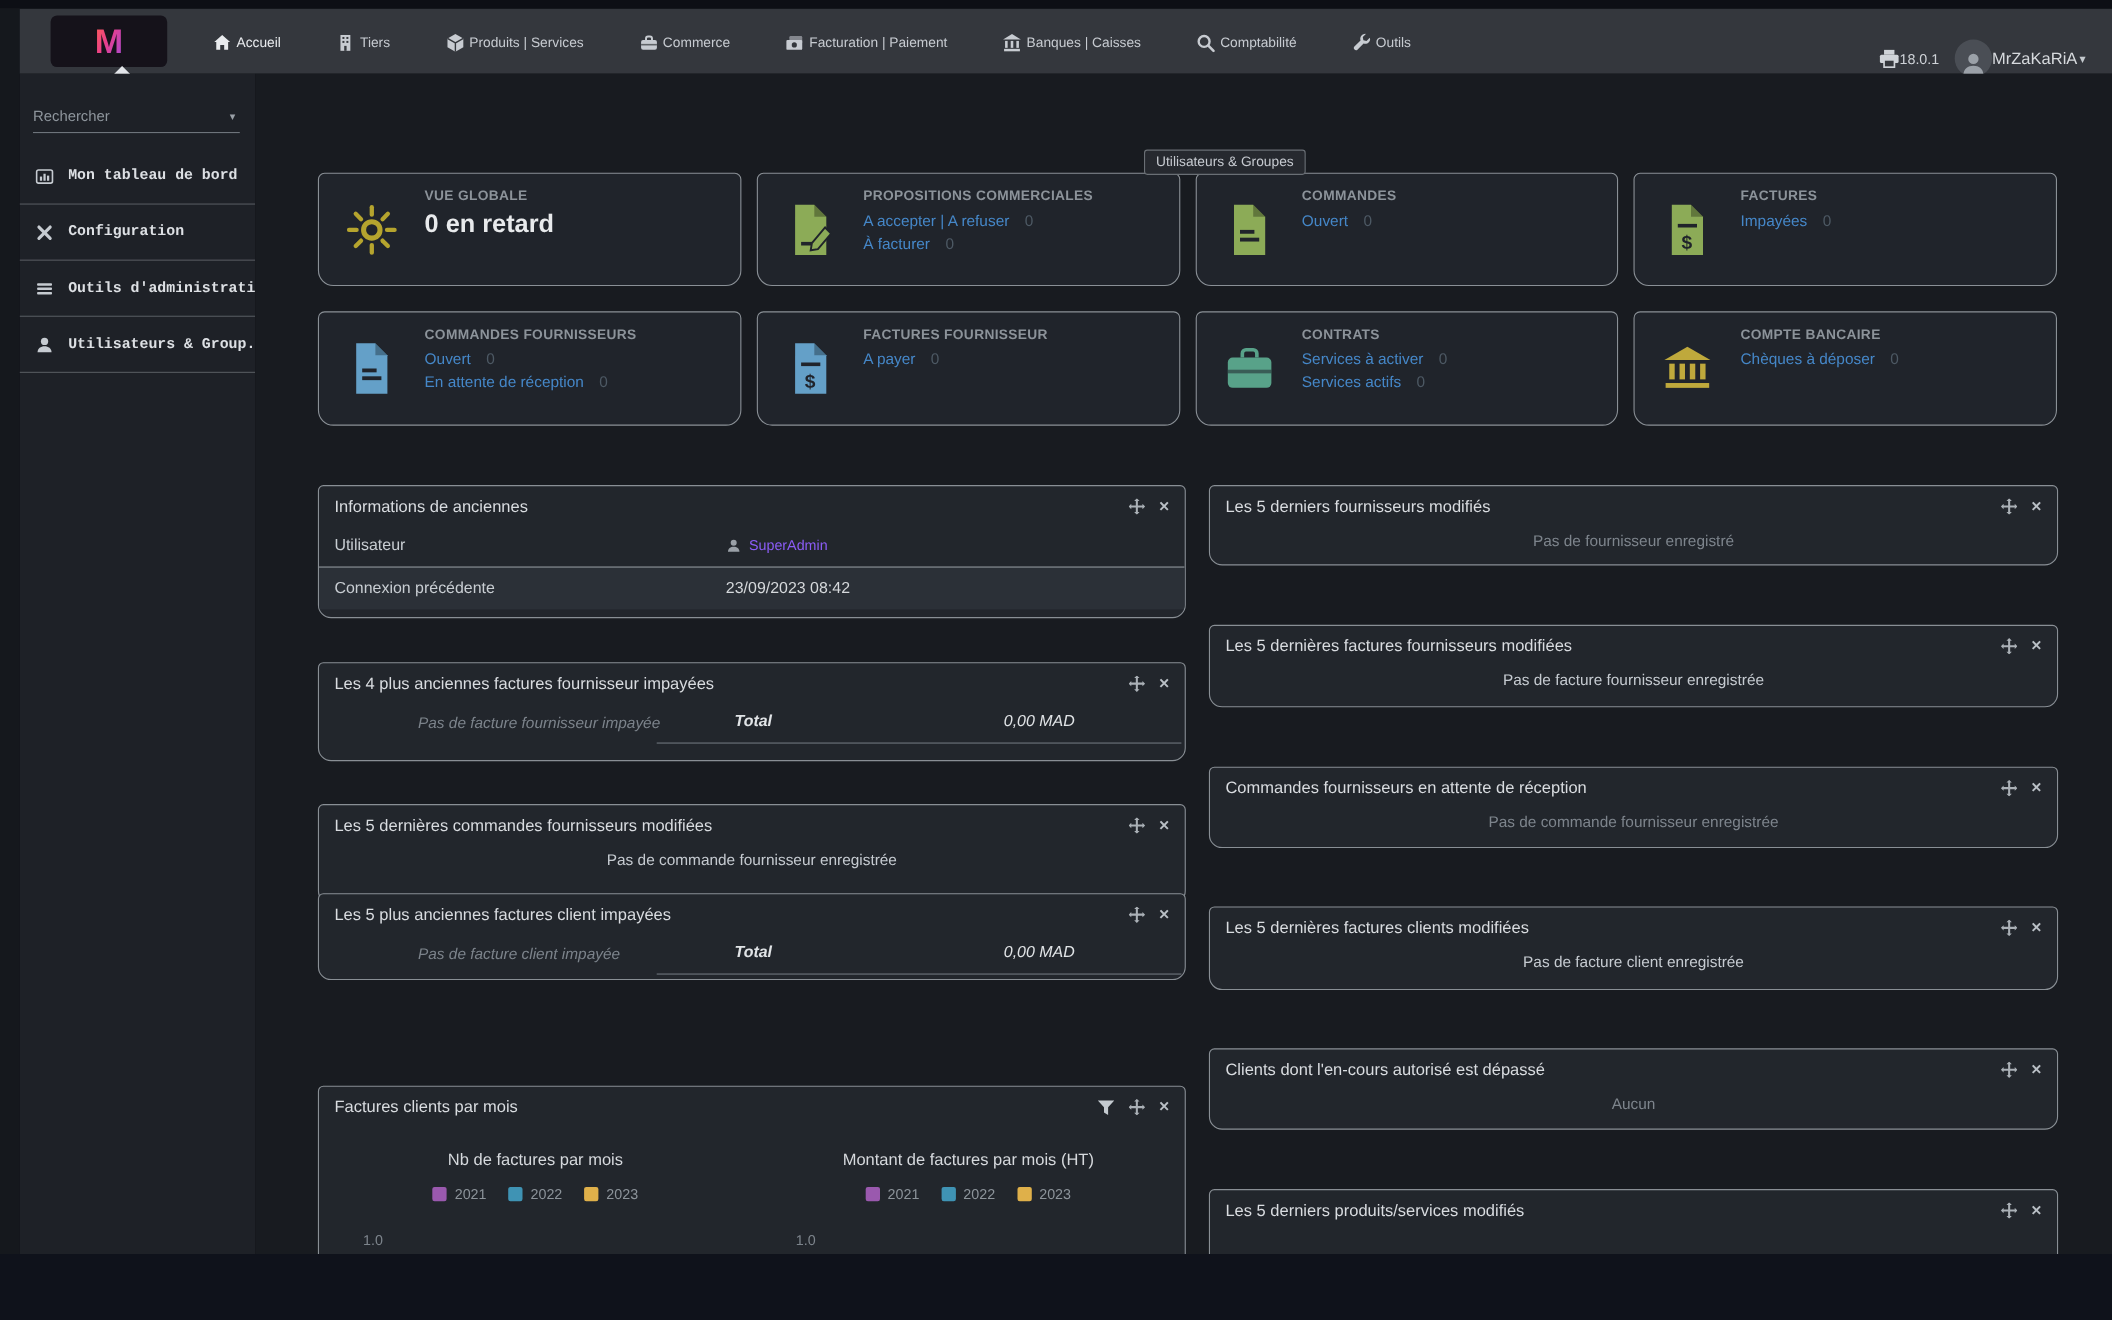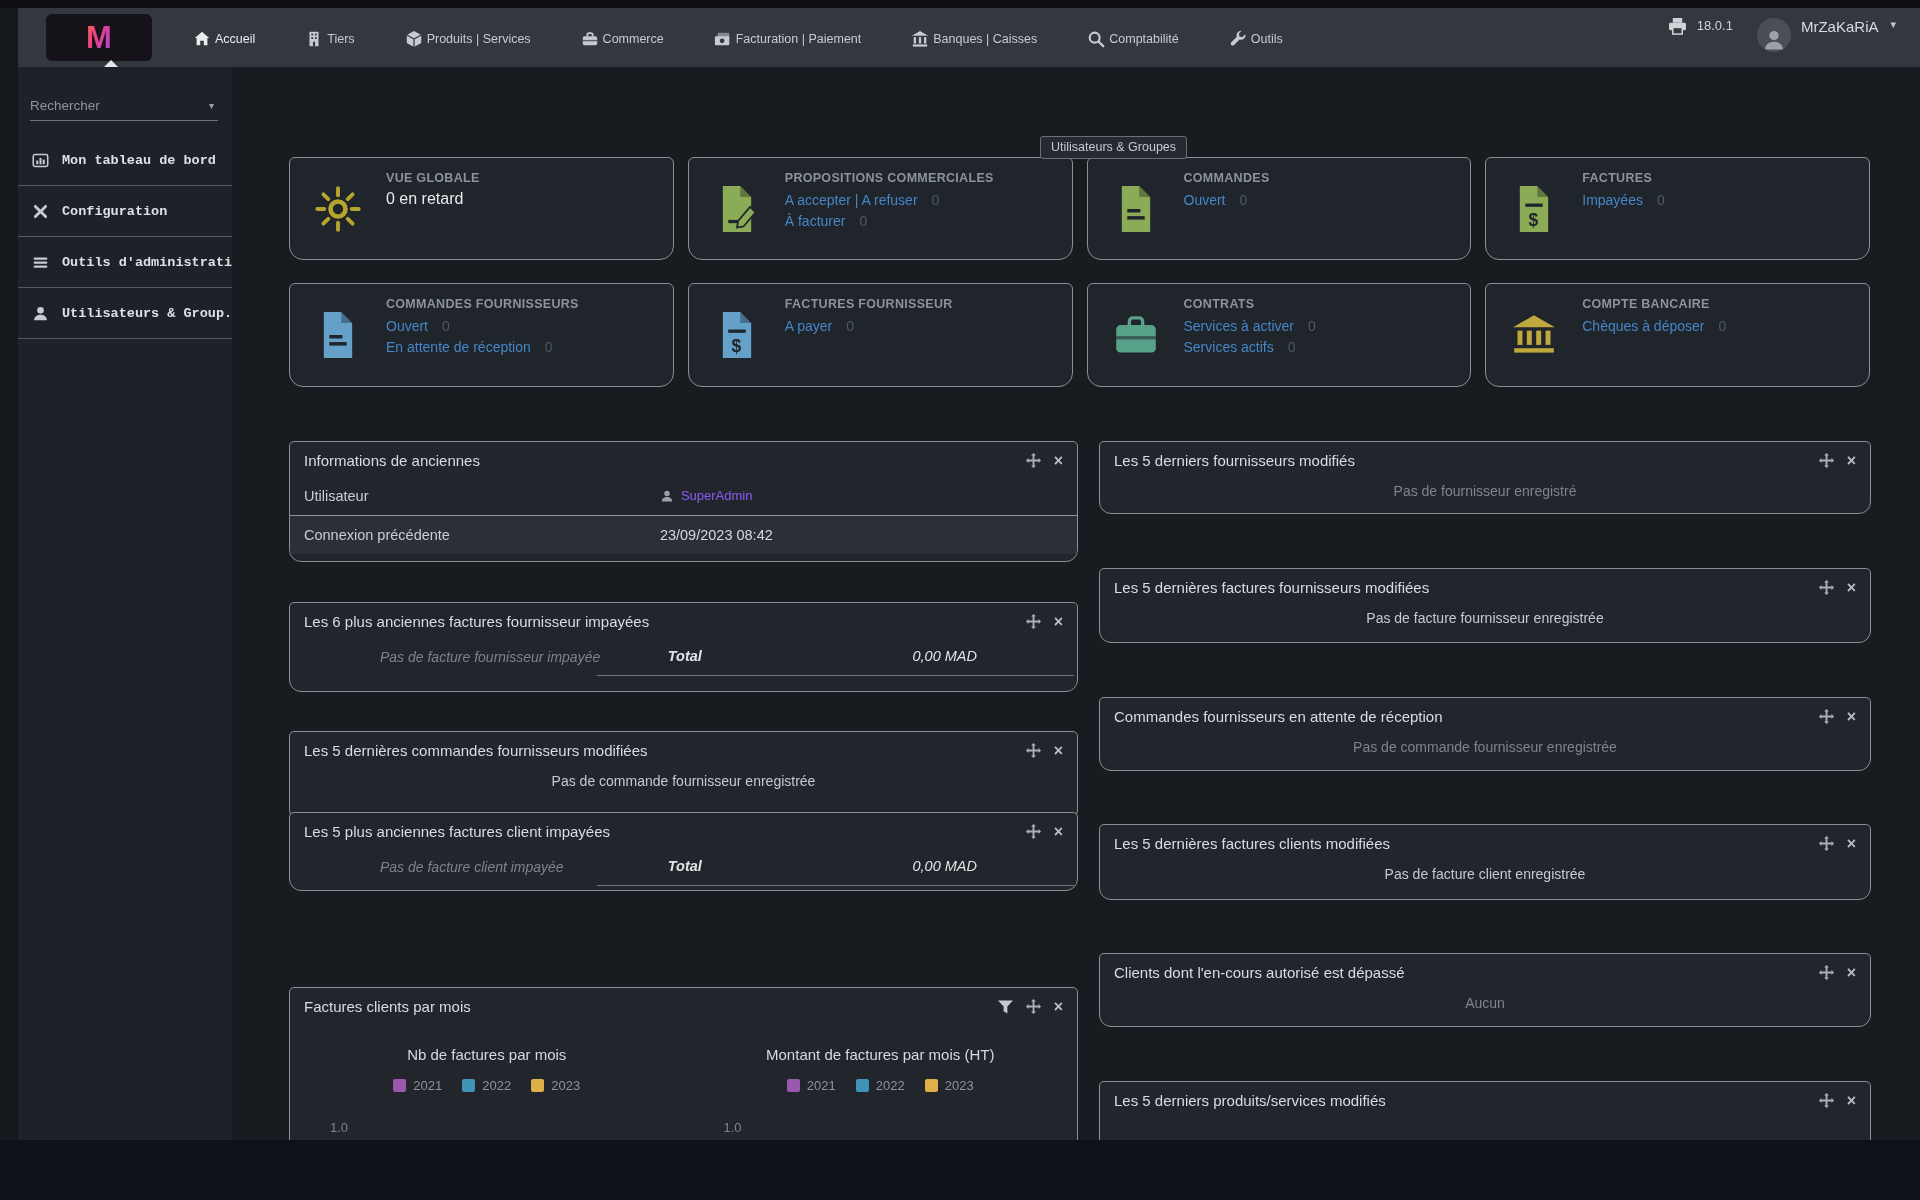--- a/index.html
+++ b/index.html
@@ -18,21 +18,21 @@
   .logo-m { font-size:31px; font-weight:800; line-height:1;
     background:linear-gradient(115deg,#ff5f52 0%,#e83e8c 45%,#a64bd6 100%);
     -webkit-background-clip:text; background-clip:text; color:transparent; }
   .topnav { position:absolute; left:168px; top:6px; height:50px; display:flex; }
   .nav-item { display:flex; flex-direction:row; align-items:center; justify-content:flex-start;
     padding:0 25px; gap:4px; color:#c7cbd1; cursor:pointer; }
   .nav-item .nv-ico { width:18px; height:18px; color:#c7cbd1; }
   .nav-item .nv-label { font-size:12.5px; white-space:nowrap; }
   .nav-item.active { color:#e9ebee; }
   .nav-item.active .nv-ico { color:#e9ebee; }
-  .hdr-right { position:absolute; right:24px; top:10px; height:50px; display:flex; gap:10px; }
+  .hdr-right { position:absolute; right:24px; top:20px; height:50px; display:flex; align-items:center; }
   .version { font-size:13px; color:#ced2d7; margin-right:14px; }
   .printer { width:19px; height:17px; color:#cfd3d8; }
   .avatar { width:34px; height:34px; border-radius:50%; background:#4a4e55; display:flex;
     align-items:flex-end; justify-content:center; overflow:hidden; }
   .avatar svg { width:24px; height:24px; color:#9ba1a8; }
   .username { font-size:15px; color:#d7dade; }
   .chev { font-size:11px; color:#c4c9ce; margin-left:2px; }
 
   
   .menu-caret { position:absolute; left:103px; top:60px; width:0; height:0;
@@ -63,21 +63,21 @@
   .cards-row { position:absolute; left:289px; width:1581px; display:flex; gap:14px; }
   .row1 { top:157px; height:103px; }
   .row2 { top:283px; height:104px; }
   .scard { flex:1; background:#20242b; border:1.5px solid #8a9096; border-radius:6px 6px 14px 14px;
     display:flex; overflow:hidden; }
   .sc-ico { width:96px; display:flex; align-items:center; justify-content:center; flex:none; }
   .sc-ico svg { width:44px; height:48px; }
   .sc-ico.sun svg { width:46px; height:46px; }
   .sc-body { padding-top:13px; }
   .sc-title { font-size:12.5px; font-weight:bold; letter-spacing:.3px; color:#8c939a; margin-bottom:5px; }
-  .sc-big { font-size:16px; font-weight:normal; color:#e8eaec; margin-top:3px; }
+  .sc-big { font-size:23px; font-weight:bold; color:#e8eaec; margin-top:3px; }
   .sc-line { font-size:14px; line-height:21px; white-space:nowrap; }
   .sc-link { color:#4587c8; cursor:pointer; }
   .sc-count { color:#4d5964; margin-left:14px; }
 
   
   .tooltip { position:absolute; left:1040px; top:136px; background:#26292f; border:1px solid #6a6f75;
     border-radius:3px; padding:3px 10px 4px; font-size:12.5px; color:#c6cad0; z-index:40; white-space:nowrap; }
 
   
   .wbox { position:absolute; background:#22262c; border:1px solid #898f95;
@@ -479,21 +479,21 @@
   <div class="irow alt">
     <span class="ilabel">Connexion précédente</span>
     <span class="ival">
         <span class="plain">23/09/2023 08:42</span>
       </span>
   </div>
 </div>
 
 <div class="wbox" style="left:289px; top:602px; width:789px; height:90px;">
   <div class="wb-head">
-    <span class="wb-title">Les 6 plus anciennes factures fournisseur impayées</span>
+    <span class="wb-title">Les 4 plus anciennes factures fournisseur impayées</span>
     <span class="wb-icos">
       <svg class="mv">
           <use href="#i-move"></use>
         </svg>
       <span class="cl">×</span>
     </span>
   </div>
   <div class="trow">
     <span class="t-empty">Pas de facture fournisseur impayée</span>
     <span class="t-label">Total</span>

